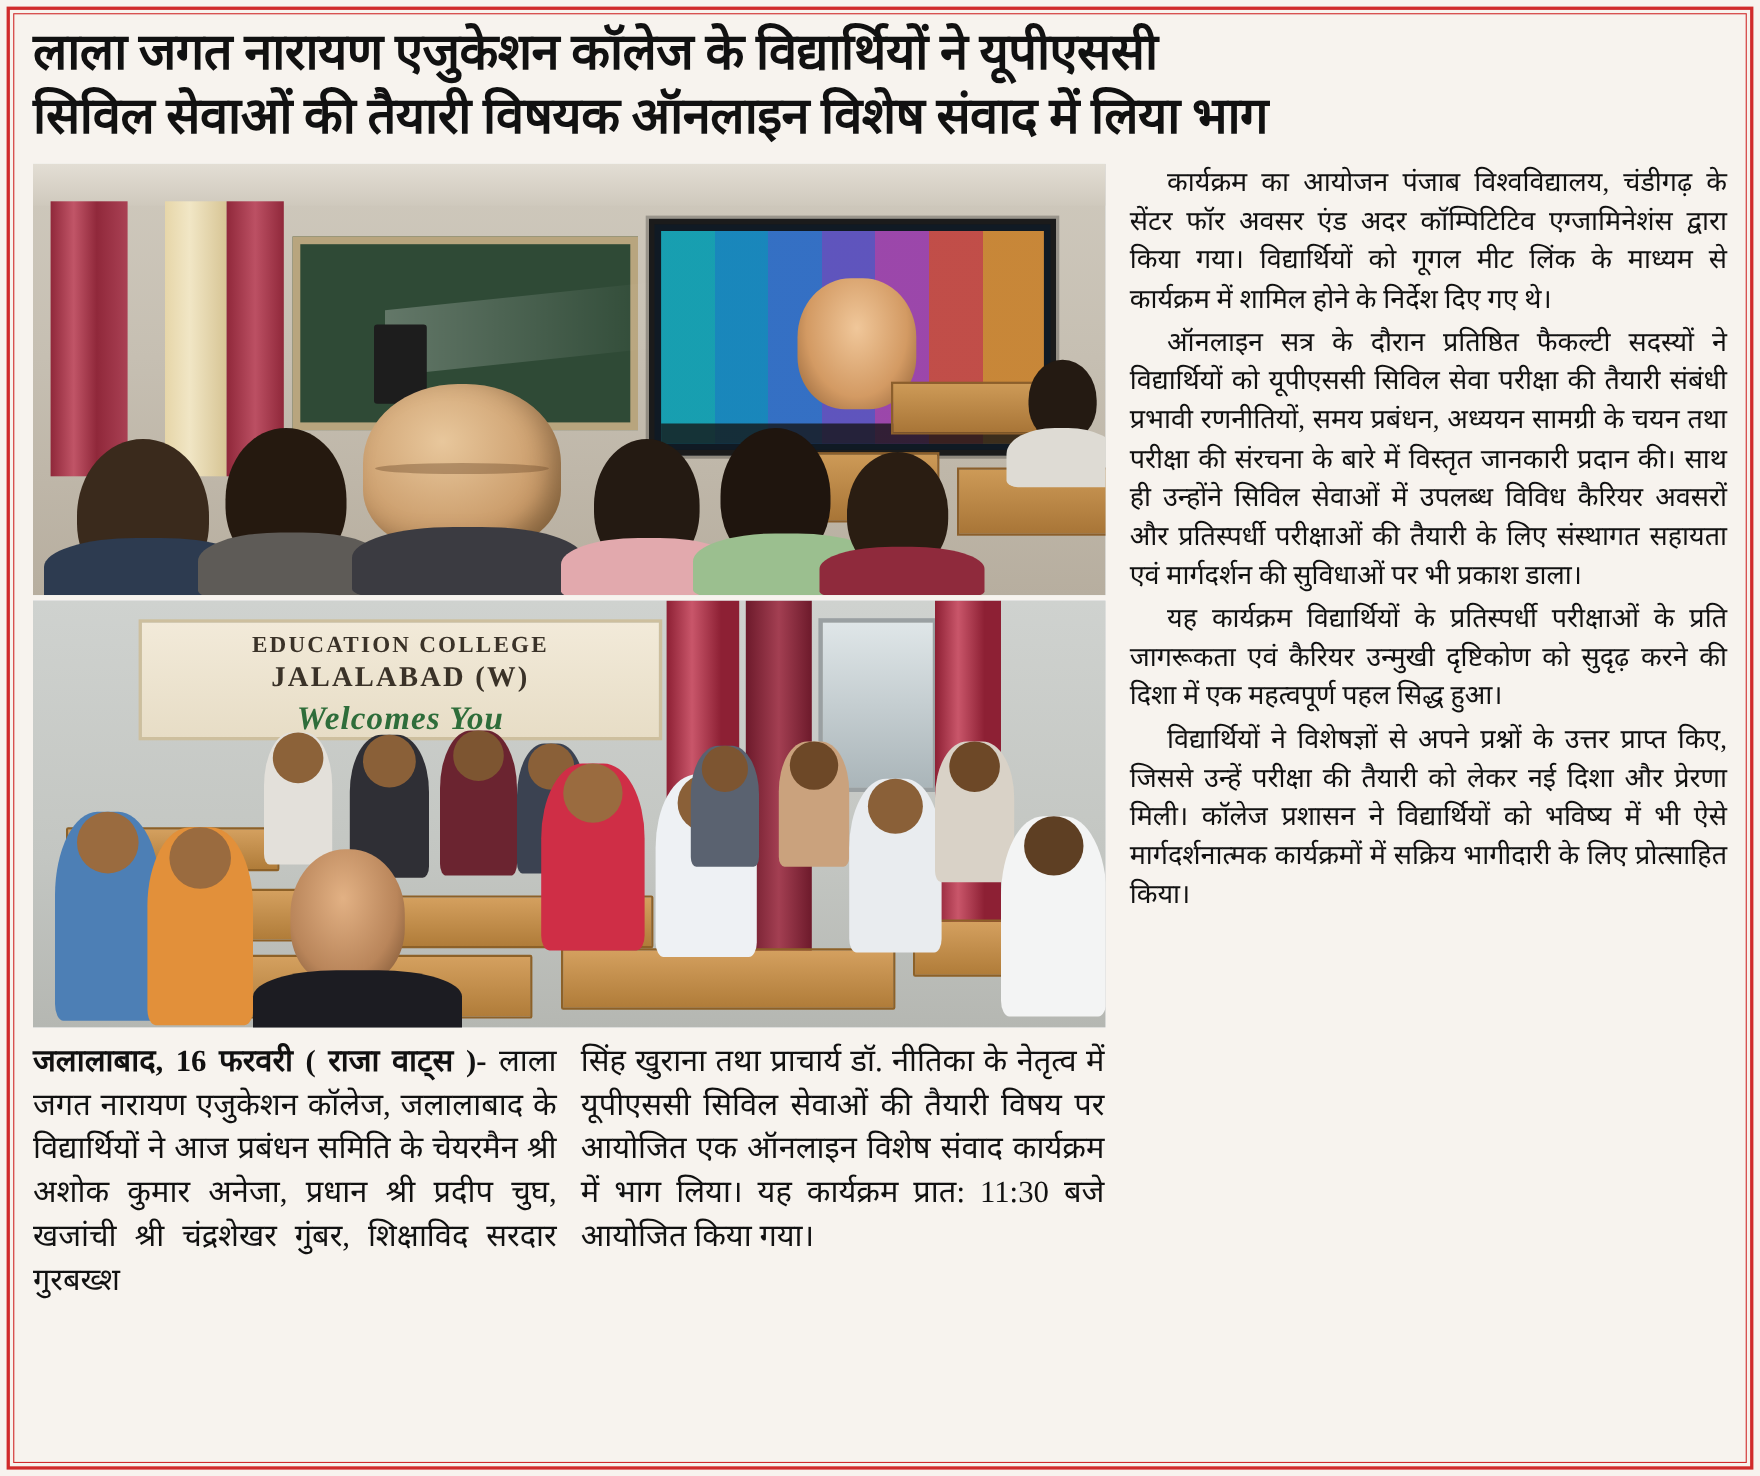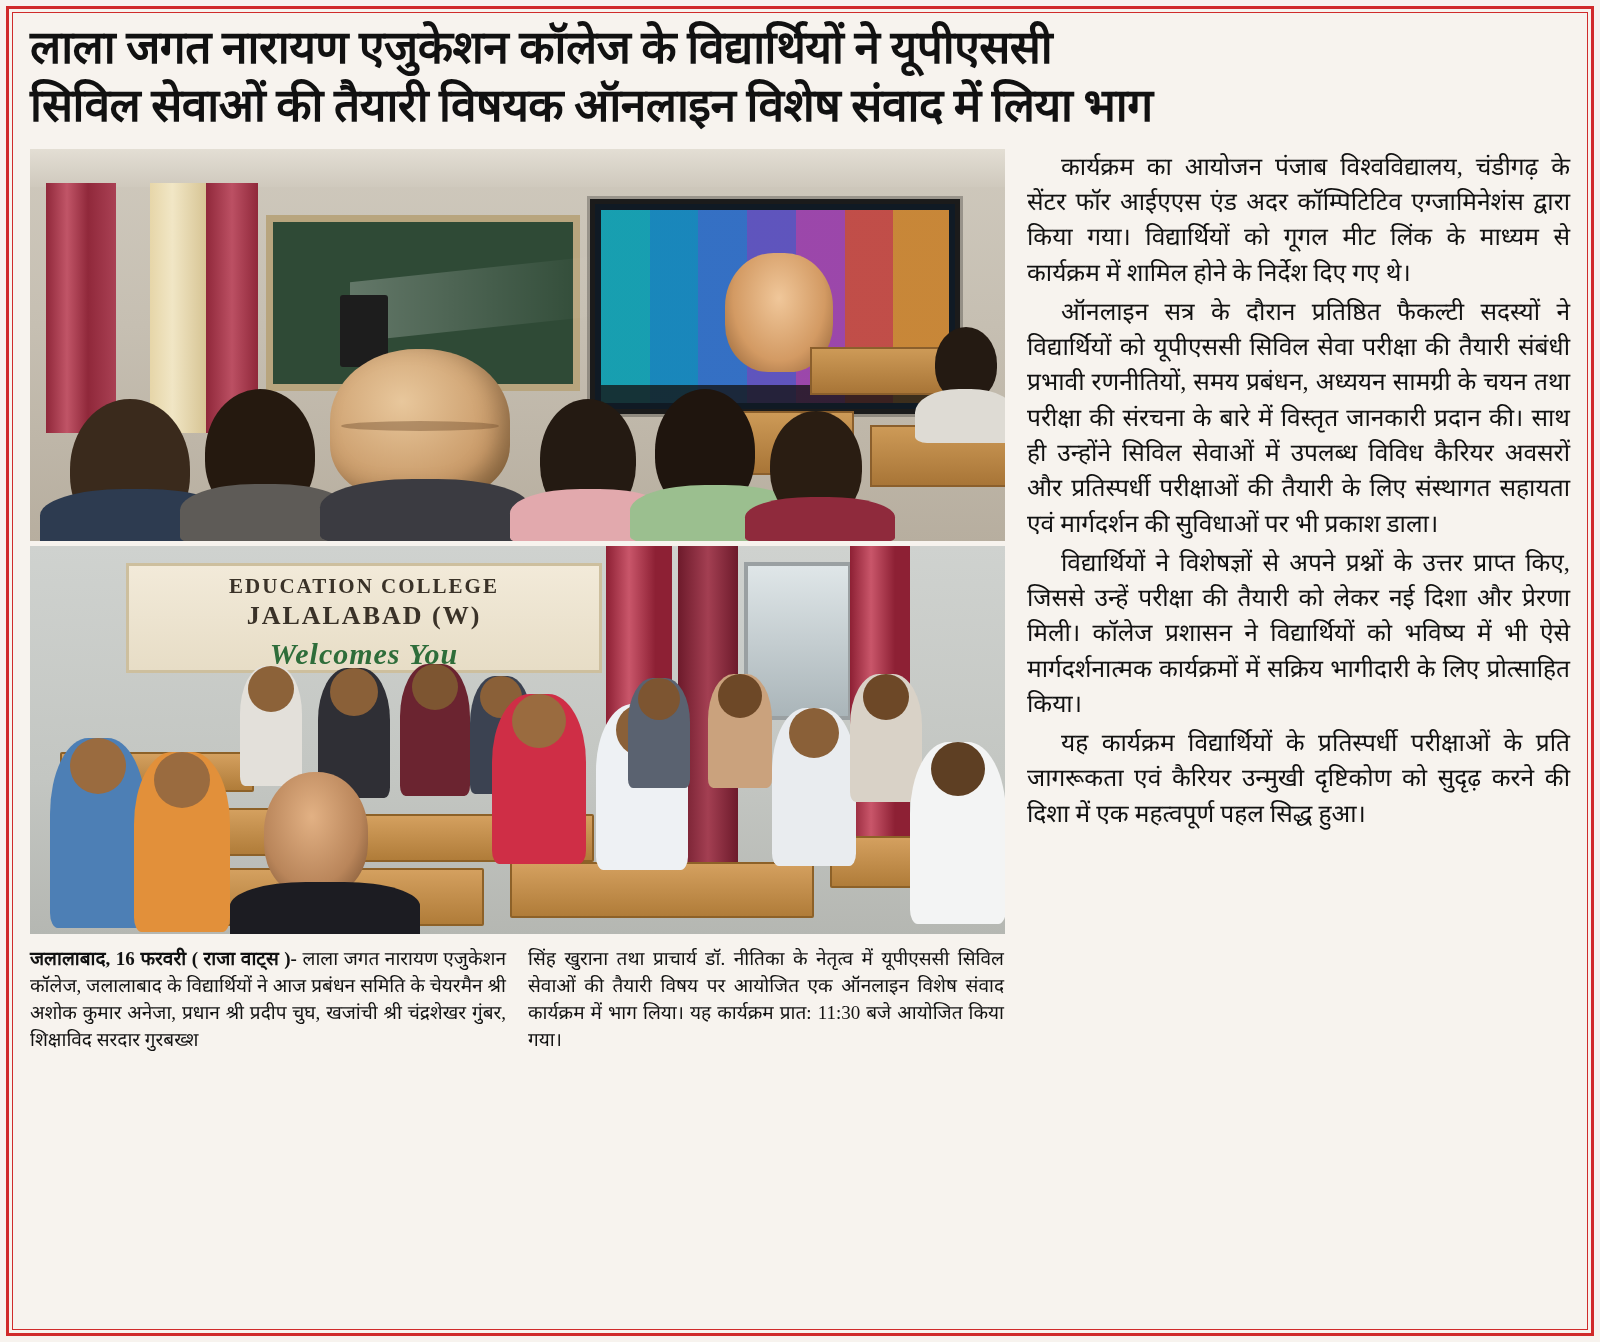--- a/index.html
+++ b/index.html
@@ -235,21 +235,21 @@
 
   
   .caption-row {
     display: flex;
     margin-top: 12px;
     gap: 22px;
   }
   .cap-col {
     width: 476px;
     font-family: "Liberation Serif", serif;
-    font-size: 19px;
+    font-size: 28px;
     line-height: 1.42;
     color: #111;
     text-align: justify;
   }
   .cap-col b { font-weight: bold; }
 
   
   .article {
     font-family: "Liberation Serif", serif;
     font-size: 24.5px;
@@ -395,22 +395,22 @@
             <b>जलालाबाद, 16 फरवरी ( राजा वाट्स )-</b><span> लाला जगत नारायण एजुकेशन कॉलेज, जलालाबाद के विद्यार्थियों ने आज प्रबंधन समिति के चेयरमैन श्री अशोक कुमार अनेजा, प्रधान श्री प्रदीप चुघ, खजांची श्री चंद्रशेखर गुंबर, शिक्षाविद सरदार गुरबख्श</span>
           </div>
           <div class="cap-col">
             <span>सिंह खुराना तथा प्राचार्य डॉ. नीतिका के नेतृत्व में यूपीएससी सिविल सेवाओं की तैयारी विषय पर आयोजित एक ऑनलाइन विशेष संवाद कार्यक्रम में भाग लिया। यह कार्यक्रम प्रात: 11:30 बजे आयोजित किया गया।</span>
           </div>
         </div>
       </div>
 
       <div class="right-col">
         <div class="article">
-          <p>कार्यक्रम का आयोजन पंजाब विश्वविद्यालय, चंडीगढ़ के सेंटर फॉर आईएएस एंड अदर कॉम्पिटिटिव एग्जामिनेशंस द्वारा किया गया। विद्यार्थियों को गूगल मीट लिंक के माध्यम से कार्यक्रम में शामिल होने के निर्देश दिए गए थे।</p>
+          <p>कार्यक्रम का आयोजन पंजाब विश्वविद्यालय, चंडीगढ़ के सेंटर फॉर अवसर एंड अदर कॉम्पिटिटिव एग्जामिनेशंस द्वारा किया गया। विद्यार्थियों को गूगल मीट लिंक के माध्यम से कार्यक्रम में शामिल होने के निर्देश दिए गए थे।</p>
           <p>ऑनलाइन सत्र के दौरान प्रतिष्ठित फैकल्टी सदस्यों ने विद्यार्थियों को यूपीएससी सिविल सेवा परीक्षा की तैयारी संबंधी प्रभावी रणनीतियों, समय प्रबंधन, अध्ययन सामग्री के चयन तथा परीक्षा की संरचना के बारे में विस्तृत जानकारी प्रदान की। साथ ही उन्होंने सिविल सेवाओं में उपलब्ध विविध कैरियर अवसरों और प्रतिस्पर्धी परीक्षाओं की तैयारी के लिए संस्थागत सहायता एवं मार्गदर्शन की सुविधाओं पर भी प्रकाश डाला।</p>
+          <p>यह कार्यक्रम विद्यार्थियों के प्रतिस्पर्धी परीक्षाओं के प्रति जागरूकता एवं कैरियर उन्मुखी दृष्टिकोण को सुदृढ़ करने की दिशा में एक महत्वपूर्ण पहल सिद्ध हुआ।</p>
           <p>विद्यार्थियों ने विशेषज्ञों से अपने प्रश्नों के उत्तर प्राप्त किए, जिससे उन्हें परीक्षा की तैयारी को लेकर नई दिशा और प्रेरणा मिली। कॉलेज प्रशासन ने विद्यार्थियों को भविष्य में भी ऐसे मार्गदर्शनात्मक कार्यक्रमों में सक्रिय भागीदारी के लिए प्रोत्साहित किया।</p>
-          <p>यह कार्यक्रम विद्यार्थियों के प्रतिस्पर्धी परीक्षाओं के प्रति जागरूकता एवं कैरियर उन्मुखी दृष्टिकोण को सुदृढ़ करने की दिशा में एक महत्वपूर्ण पहल सिद्ध हुआ।</p>
         </div>
       </div>
 
     </div>
   </div>
 </div>
 
 </body></html>

